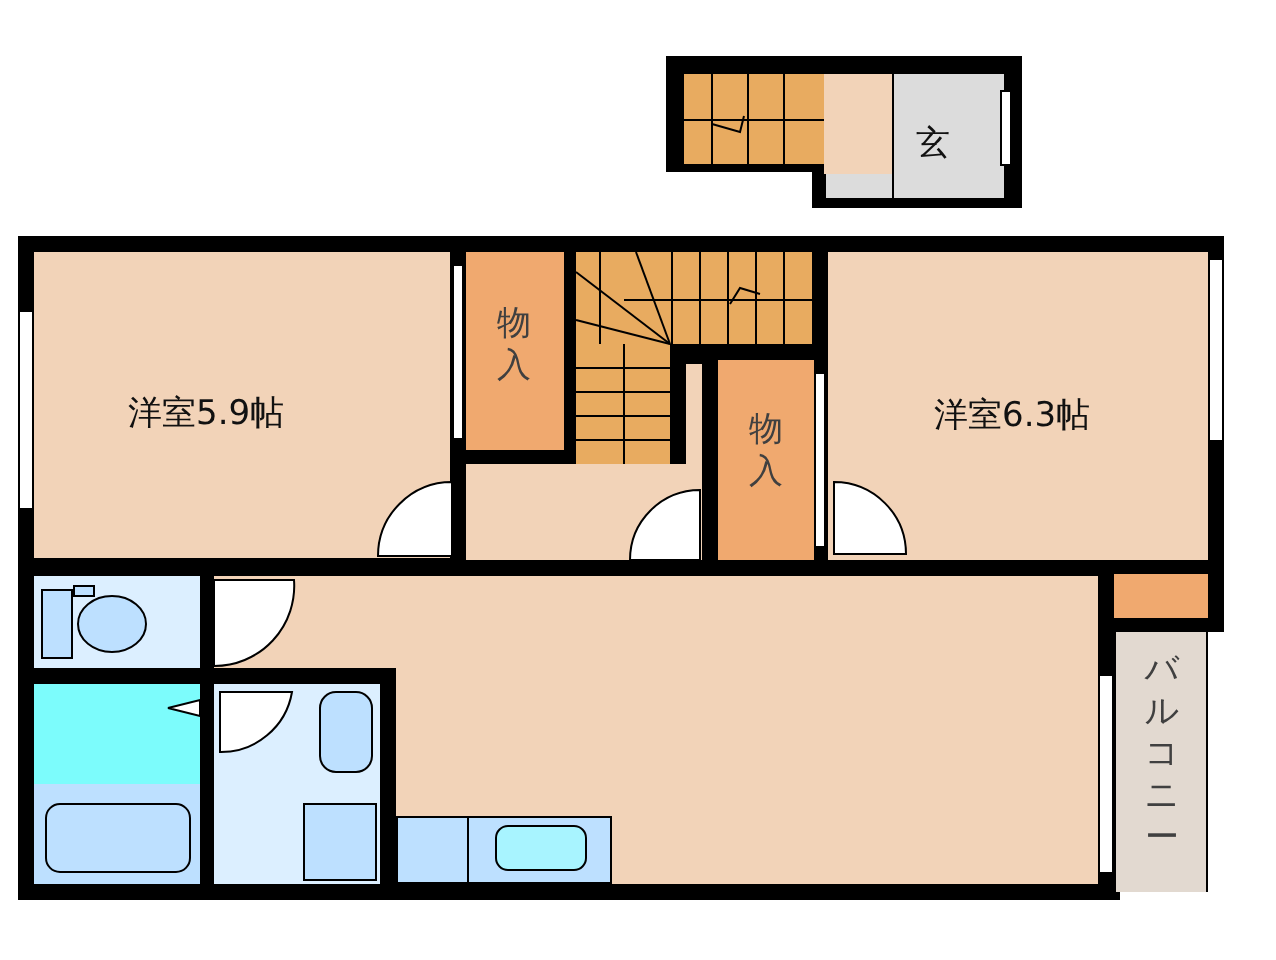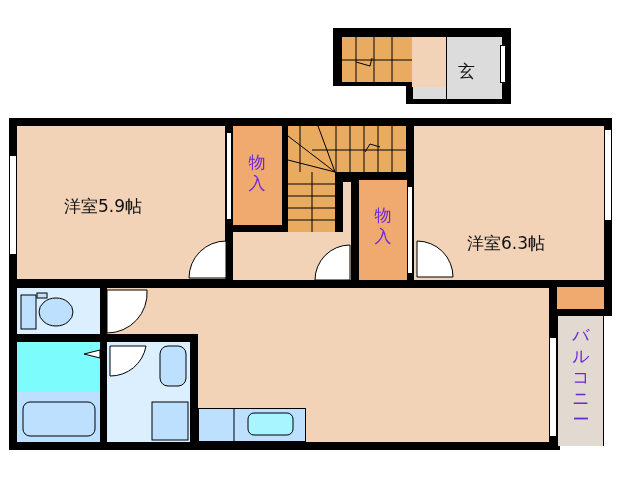--- a/index.html
+++ b/index.html
@@ -1,21 +1,21 @@
 <!DOCTYPE html>
 <html><head>
 <meta charset="utf-8">
 <style>
   html, body { margin: 0; padding: 0; background: #ffffff; }
   body { width: 638px; height: 480px; position: relative; overflow: hidden;
          font-family: "DejaVu Sans", sans-serif; }
   .abs { position: absolute; box-sizing: border-box; }
   .wall { background: #000; }
   .room-label { position: absolute; color: #111; font-size: 17px; white-space: nowrap; }
-  .vlabel { position: absolute; color: #6d28d9; font-size: 17px; line-height: 21px; text-align: center; width: 22px; }
+  .vlabel { position: absolute; color: #404040; font-size: 17px; line-height: 21px; text-align: center; width: 22px; }
   svg { position: absolute; left: 0; top: 0; }
 </style>
 </head>
 <body>
 
 <div class="abs" style="left:0;top:0;width:638px;height:480px;">
 
   <div class="abs wall" style="left:333px;top:28px;width:178px;height:76px;"></div>
   <div class="abs" style="left:330px;top:86px;width:76px;height:22px;background:#fff;"></div>
   <div class="abs" style="left:342px;top:37px;width:70px;height:45px;background:#e8ab60;"></div>
@@ -40,21 +40,21 @@
   <div class="abs" style="left:288px;top:172px;width:47px;height:60px;background:#e8ab60;"></div>
 
   <div class="abs" style="left:233px;top:232px;width:118px;height:48px;background:#f2d3b8;"></div>
   <div class="abs" style="left:343px;top:182px;width:8px;height:50px;background:#f2d3b8;"></div>
 
   <div class="abs" style="left:359px;top:180px;width:48px;height:100px;background:#f0a96f;"></div>
   <div class="vlabel" style="left:372px;top:205px;">物入</div>
   <div class="abs" style="left:407px;top:186px;width:6px;height:88px;background:#fff;border:1px solid #000;"></div>
 
   <div class="abs" style="left:414px;top:126px;width:190px;height:154px;background:#f2d3b8;"></div>
-  <div class="room-label" style="left:467px;top:196px;margin-top:36px;">洋室6.3帖</div>
+  <div class="room-label" style="left:467px;top:196px;">洋室6.3帖</div>
   <div class="abs" style="left:604px;top:130px;width:8px;height:90px;background:#fff;border-left:1px solid #000;border-right:1px solid #000;"></div>
   <div class="abs" style="left:557px;top:287px;width:47px;height:22px;background:#f0a96f;"></div>
 
   <div class="abs" style="left:100px;top:288px;width:449px;height:154px;background:#f2d3b8;"></div>
   <div class="abs" style="left:549px;top:338px;width:8px;height:98px;background:#fff;border-left:1px solid #000;border-right:1px solid #000;"></div>
 
   <div class="abs" style="left:17px;top:288px;width:83px;height:46px;background:#dcefff;"></div>
 
   <div class="abs" style="left:17px;top:342px;width:83px;height:50px;background:#7cfcfc;"></div>
   <div class="abs" style="left:17px;top:392px;width:83px;height:50px;background:#bde0ff;"></div>

